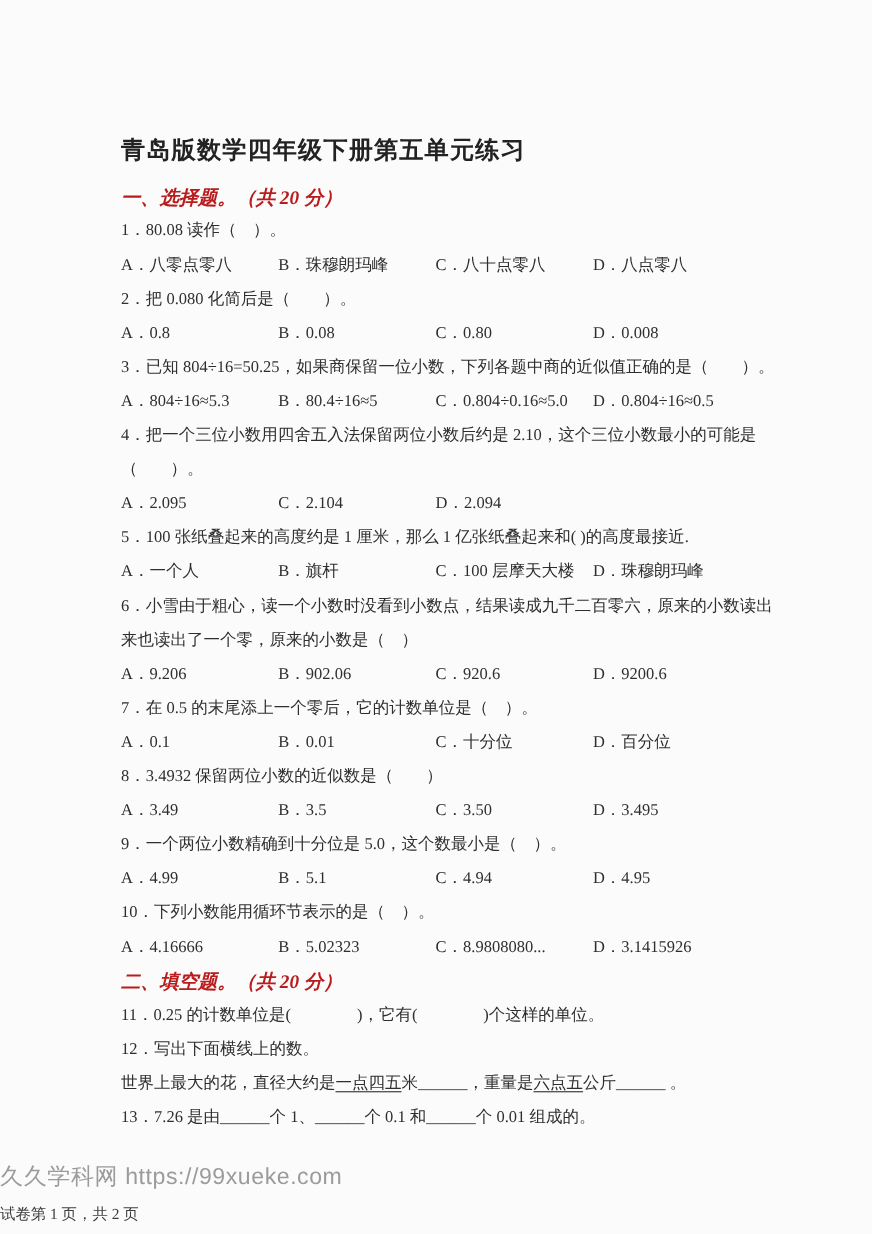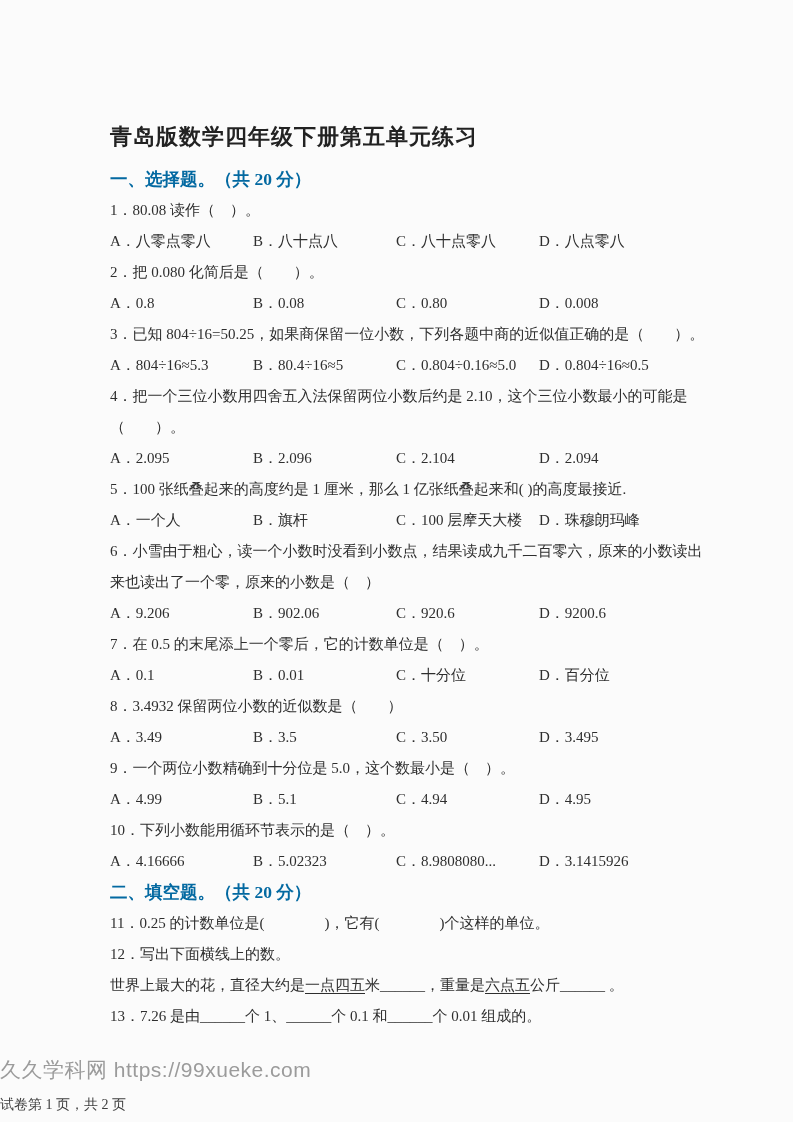--- a/index.html
+++ b/index.html
@@ -13,21 +13,21 @@
   }
   .content { position:absolute; left:110px; top:122px; width:572px; }
   .title {
     height:30px; line-height:30px;
     font-size:22px; font-weight:bold; letter-spacing:1px;
     color:#222; white-space:nowrap;
   }
   .spacer { height:12px; }
   .sec-heading {
     height:31px; line-height:31px;
-    font-size:17.5px; font-weight:bold; color:#0369a1; white-space:nowrap;
+    font-size:17.5px; font-weight:bold; color:#b91c1c; white-space:nowrap;font-style:italic;
   }
   .line { height:31px; line-height:31px; font-size:15px; white-space:nowrap; }
   .opts { display:flex;align-items:flex-end; }
   .opt { flex:0 0 25%; white-space:nowrap; overflow:visible; }
   .u { text-decoration:underline; text-underline-offset:3px;text-align:center; }
   .watermark {
     position:absolute; left:0; right:0; top:1058px; z-index:1;
     text-align:left; font-family:"Liberation Sans","DejaVu Sans",sans-serif;
     font-size:21px; line-height:24px; color:#9b9b9b; letter-spacing:0.5px;
   }
@@ -45,21 +45,21 @@
 <div class="content">
 
   <div class="title">青岛版数学四年级下册第五单元练习</div>
   <div class="spacer"></div>
 
   <div class="sec-heading">一、选择题。（共 20 分）</div>
 
   <div class="line">1．80.08 读作（　）。</div>
   <div class="line opts">
     <span class="opt">A．八零点零八</span>
-    <span class="opt">B．八十点八</span>
+    <span class="opt">B．珠穆朗玛峰</span>
     <span class="opt">C．八十点零八</span>
     <span class="opt">D．八点零八</span>
   </div>
 
   <div class="line">2．把 0.080 化简后是（　　）。</div>
   <div class="line opts">
     <span class="opt">A．0.8</span>
     <span class="opt">B．0.08</span>
     <span class="opt">C．0.80</span>
     <span class="opt">D．0.008</span>
@@ -70,21 +70,20 @@
     <span class="opt">A．804÷16≈5.3</span>
     <span class="opt">B．80.4÷16≈5</span>
     <span class="opt">C．0.804÷0.16≈5.0</span>
     <span class="opt">D．0.804÷16≈0.5</span>
   </div>
 
   <div class="line">4．把一个三位小数用四舍五入法保留两位小数后约是 2.10，这个三位小数最小的可能是</div>
   <div class="line">（　　）。</div>
   <div class="line opts">
     <span class="opt">A．2.095</span>
-    <span class="opt">B．2.096</span>
     <span class="opt">C．2.104</span>
     <span class="opt">D．2.094</span>
   </div>
 
   <div class="line">5．100 张纸叠起来的高度约是 1 厘米，那么 1 亿张纸叠起来和( )的高度最接近.</div>
   <div class="line opts">
     <span class="opt">A．一个人</span>
     <span class="opt">B．旗杆</span>
     <span class="opt">C．100 层摩天大楼</span>
     <span class="opt">D．珠穆朗玛峰</span>

